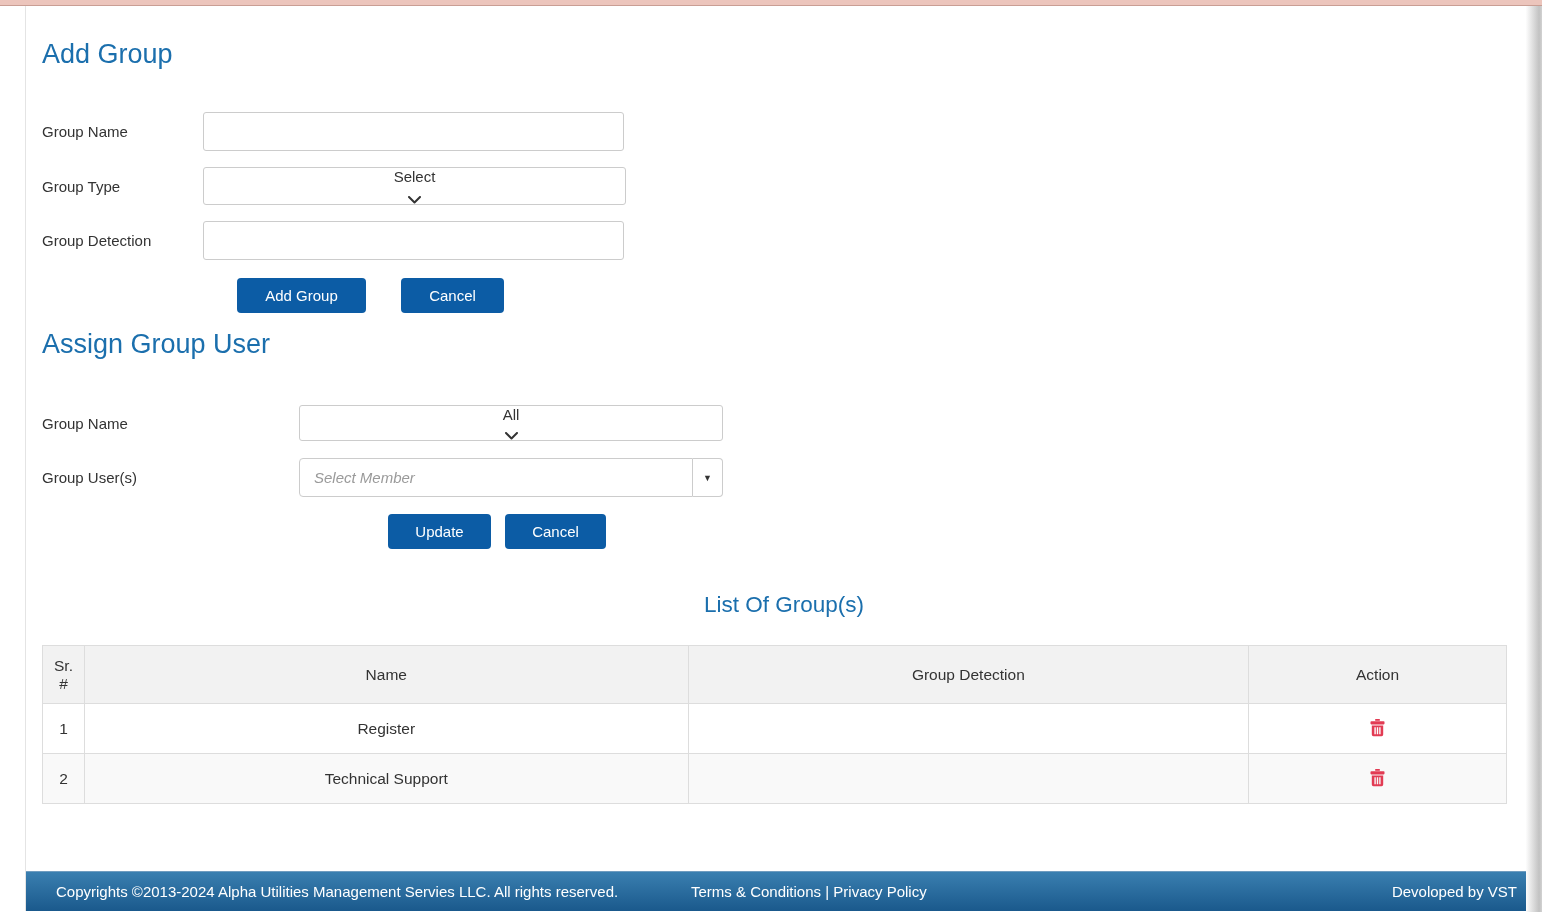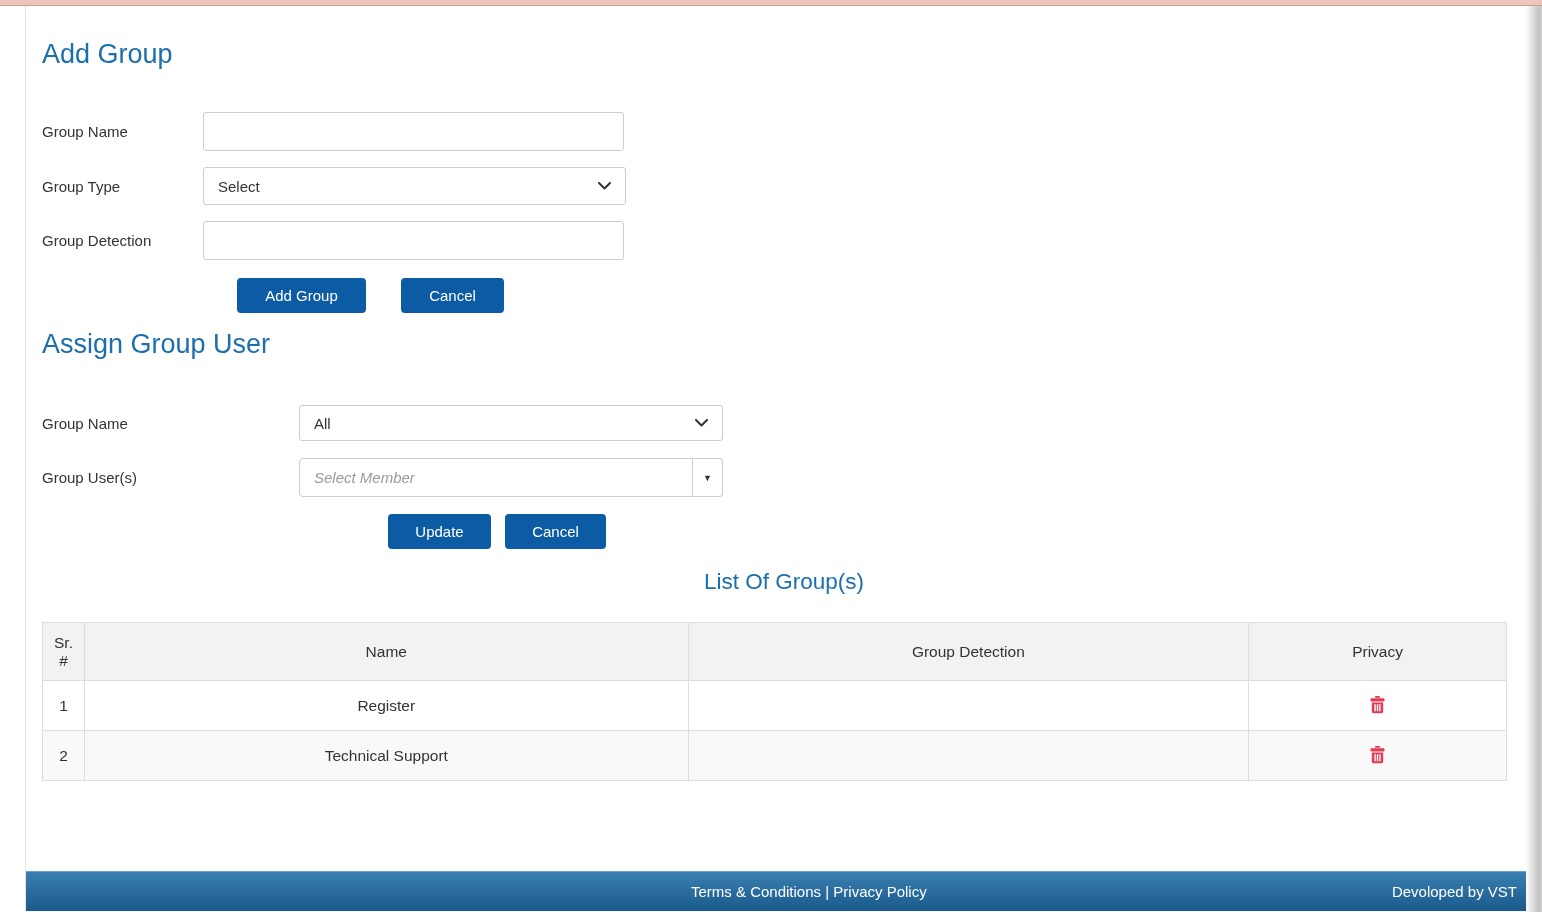--- a/index.html
+++ b/index.html
@@ -38,42 +38,42 @@
   .form-label { font-size:15px; color:#333; }
   .lab-w1 { width:161px; }
   .lab-w2 { width:257px; }
   .text-input {
     width:421px; height:39px; border:1px solid #ccc; border-radius:3px;
     padding:0 12px; font-size:15px; font-family:inherit; color:#333; background:#fff;
   }
   .select-box {
     width:423px; height:38px; border:1px solid #ccc; border-radius:3px; background:#fff;
     display:flex; align-items:center; justify-content:space-between;
-    padding:0 14px; font-size:15px; color:#333; cursor:pointer;
+    padding:0 14px; font-size:15px; color:#333; cursor:pointer;flex-direction:column;
   }
   .select-box.wide { width:424px; height:36px;text-align:right; }
   .chevron { width:13px; height:8px; flex:none; }
   .combo { display:flex; align-items:stretch;border-radius:7px; }
   .member-input {
     width:394px; height:39px; border:1px solid #ccc; border-radius:4px 0 0 4px;
     padding:0 14px; font-size:15px; font-family:inherit; color:#333;
   }
   .member-input::placeholder { color:#9a9a9a; font-style:italic; }
   .caret-btn {
     width:30px; height:39px; border:1px solid #ccc; border-left:none; border-radius:0 4px 4px 0;
     background:#fff; display:flex; align-items:center; justify-content:center;
     font-size:9px; color:#333; cursor:pointer;
   }
   .btn {
     background:#0c5ca5; color:#fff; border:none; border-radius:4px; height:35px;
     font-size:15px; font-family:inherit; cursor:pointer; display:inline-block;
   }
   .btn-row { display:flex; }
   .w129 { width:129px; } .w103 { width:103px; } .w101 { width:101px; }
-  .list-title { text-align:center; color:#1b6fad; font-size:22.5px; font-weight:400; margin-top:20px; }
+  .list-title { text-align:center; color:#1b6fad; font-size:22.5px; font-weight:400; margin-top:43px; }
   
   .groups-table { border-collapse:collapse; width:1465px; margin-top:27px; font-size:15.5px; }
   .groups-table th, .groups-table td { border:1px solid #ddd; text-align:center; vertical-align:middle; }
   .groups-table thead th { background:#f2f2f2; font-weight:400; height:58px; padding:4px 6px; }
   .groups-table tbody td { height:50px; }
   .groups-table tbody tr:nth-child(2) { background:#f9f9f9; }
   .col-sr { width:42px; } .col-name { width:604px; } .col-det { width:561px; } .col-act { width:258px; }
   .trash-btn { background:none; border:none; cursor:pointer; padding:2px; line-height:0; }
   
   .footer {
@@ -158,21 +158,21 @@
     </div>
 
     <h2 class="list-title">List Of Group(s)</h2>
 
     <table class="groups-table">
       <thead>
         <tr>
           <th class="col-sr">Sr. #</th>
           <th class="col-name">Name</th>
           <th class="col-det">Group Detection</th>
-          <th class="col-act">Privacy</th>
+          <th class="col-act">Action</th>
         </tr>
       </thead>
       <tbody>
         <tr>
           <td>1</td>
           <td>Register</td>
           <td></td>
           <td>
             <button class="trash-btn">
               <svg width="15" height="18" viewBox="0 0 15 18">
@@ -196,19 +196,20 @@
               </svg>
             </button>
           </td>
         </tr>
       </tbody>
     </table>
 
   </div>
 
   <div class="footer">
+    <span class="footer-left">Copyrights ©2013-2024 Alpha Utilities Management Servies LLC. All rights reserved.</span>
     <span class="footer-center">
       <span class="footer-link">Terms &amp; Conditions</span><span> | </span><span class="footer-link">Privacy Policy</span>
     </span>
     <span class="footer-right">Devoloped by VST</span>
   </div>
 
 </div>
 
 </body></html>

